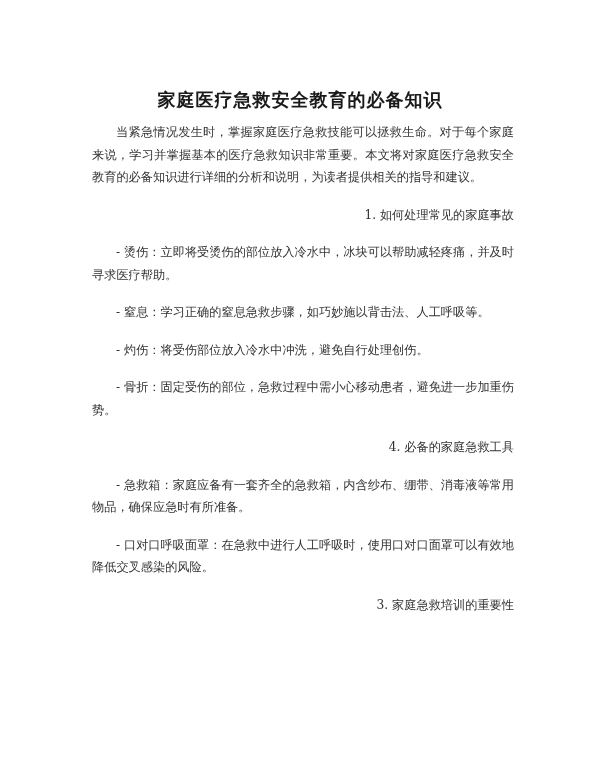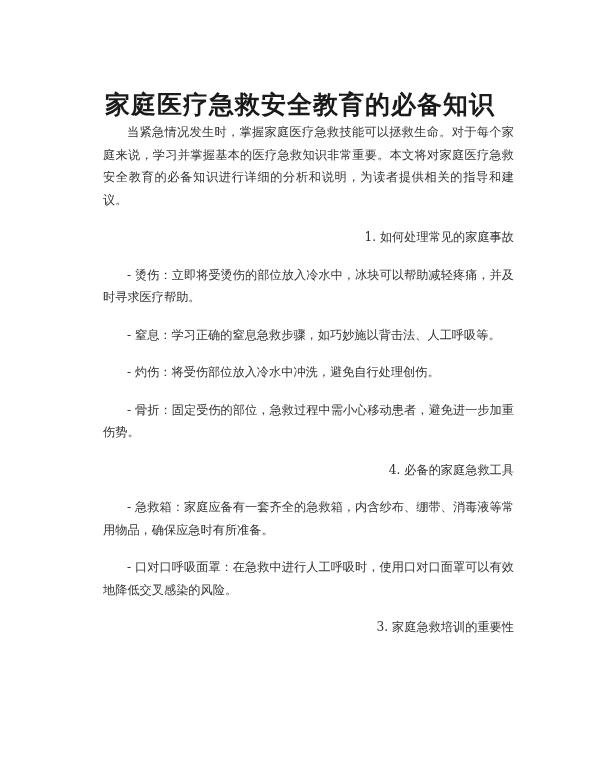--- a/index.html
+++ b/index.html
@@ -21,36 +21,36 @@
       width: 600px; height: 776px;
       background: #ffffff;
     }
     .title {
       position: absolute;
       left: 0; top: 73px;
       width: 600px;
       text-align: center;
       font-family: "DejaVu Sans", "Liberation Sans", sans-serif;
       font-weight: bold;
-      font-size: 25px;
+      font-size: 18px;
       letter-spacing: 1px;
       color: #1a1a1a;
       line-height: 30px;
     }
     .content {
       position: absolute;
       left: 92px;
       top: 121px;
       width: 422px;
       font-size: 12.2px;
       line-height: 22.5px;
       color: #333333;
     }
     .para {
-      margin: 0 0 15px 11px;
+      margin: 0 0 15px 0;
       text-indent: 24px;
       text-align: justify;
       word-break: break-all;
     }
     .para.first { text-indent: 24px; }
     .heading {
       margin: 0 0 15px 0;
       text-indent: 24px;
       text-align: right;
     }

